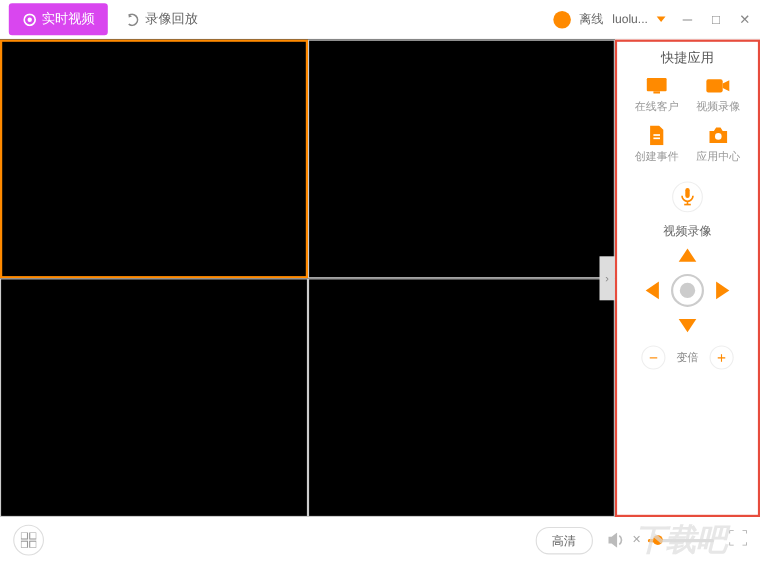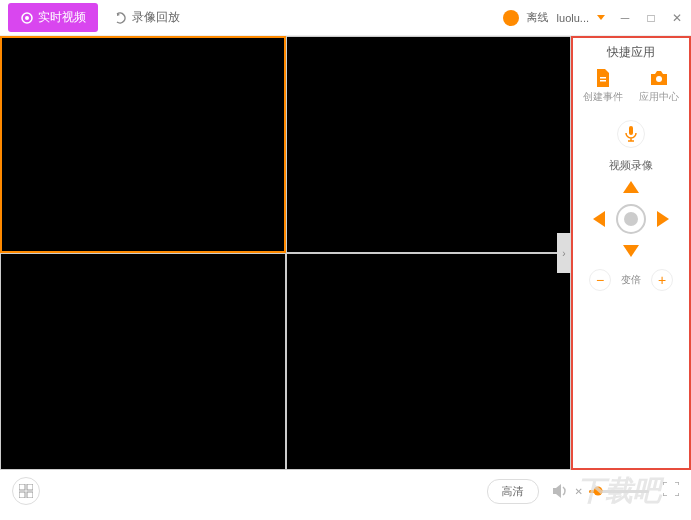--- a/index.html
+++ b/index.html
@@ -13,21 +13,21 @@
 .username{font-size:11px;color:#666}
 .caret{width:0;height:0;border-left:4px solid transparent;border-right:4px solid transparent;border-top:5px solid #ff8a00}
 .winbtn{width:12px;height:12px;display:inline-flex;align-items:center;justify-content:center;color:#888;font-size:12px;cursor:pointer;margin-left:6px}
 .main{display:flex;height:434px}
 .video-area{flex:1;background:#000;position:relative}
 .grid{position:absolute;inset:0;display:grid;grid-template-columns:1fr 1fr;grid-template-rows:1fr 1fr}
 .cell{background:#000}
 .cell.selected{border:2px solid #ff8a00}
 .cell:not(.selected){border:1px solid #ccc}
 .collapse-handle{position:absolute;right:0;top:50%;transform:translateY(-50%);width:14px;height:40px;background:#ddd;display:flex;align-items:center;justify-content:center;color:#888;font-size:10px;cursor:pointer}
-.side{width:120px;border:2px solid #e74c3c;padding:6px 4px;display:flex;flex-direction:column;align-items:center;font-size:10px;color:#999}
+.side{width:132px;border:2px solid #e74c3c;padding:6px 4px;display:flex;flex-direction:column;align-items:center;font-size:10px;color:#999}
 .side-title{font-size:12px;color:#555;margin-bottom:8px}
 .quick-row{display:flex;gap:16px;margin-bottom:10px}
 .quick-item{display:flex;flex-direction:column;align-items:center;gap:3px;cursor:pointer}
 .quick-icon{width:22px;height:18px;display:flex;align-items:center;justify-content:center}
 .mic-btn{width:28px;height:28px;border:1px solid #eee;border-radius:50%;display:flex;align-items:center;justify-content:center;margin:6px 0 10px;cursor:pointer}
 .ptz-title{font-size:11px;color:#666;margin-bottom:6px}
 .ptz-pad{width:80px;height:80px;position:relative;margin-bottom:10px}
 .ptz-center{position:absolute;left:50%;top:50%;transform:translate(-50%,-50%);width:30px;height:30px;border:2px solid #ccc;border-radius:50%;display:flex;align-items:center;justify-content:center;cursor:pointer}
 .ptz-center-dot{width:14px;height:14px;background:#ccc;border-radius:50%}
 .arrow{position:absolute;width:0;height:0;cursor:pointer}
@@ -89,20 +89,40 @@
       <div class="cell selected"></div>
       <div class="cell"></div>
       <div class="cell"></div>
       <div class="cell"></div>
     </div>
     <div class="collapse-handle">›</div>
   </div>
 
   <div class="side">
     <div class="side-title">快捷应用</div>
+    <div class="quick-row">
+      <div class="quick-item">
+        <span class="quick-icon">
+            <svg width="20" height="16" viewBox="0 0 20 16">
+              <rect x="1" y="1" width="18" height="12" rx="1" fill="#ff8a00"></rect>
+              <rect x="7" y="13" width="6" height="2" fill="#ff8a00"></rect>
+            </svg>
+          </span>
+        <span>在线客户</span>
+      </div>
+      <div class="quick-item">
+        <span class="quick-icon">
+            <svg width="22" height="14" viewBox="0 0 22 14">
+              <rect x="0" y="1" width="15" height="12" rx="2" fill="#ff8a00"></rect>
+              <path d="M15 5 L21 2 L21 12 L15 9 Z" fill="#ff8a00"></path>
+            </svg>
+          </span>
+        <span>视频录像</span>
+      </div>
+    </div>
     <div class="quick-row">
       <div class="quick-item">
         <span class="quick-icon">
             <svg width="16" height="18" viewBox="0 0 16 18">
               <path d="M2 0 L10 0 L14 4 L14 18 L2 18 Z" fill="#ff8a00"></path>
               <rect x="5" y="8" width="6" height="1.5" fill="#fff"></rect>
               <rect x="5" y="11" width="6" height="1.5" fill="#fff"></rect>
             </svg>
           </span>
         <span>创建事件</span>

